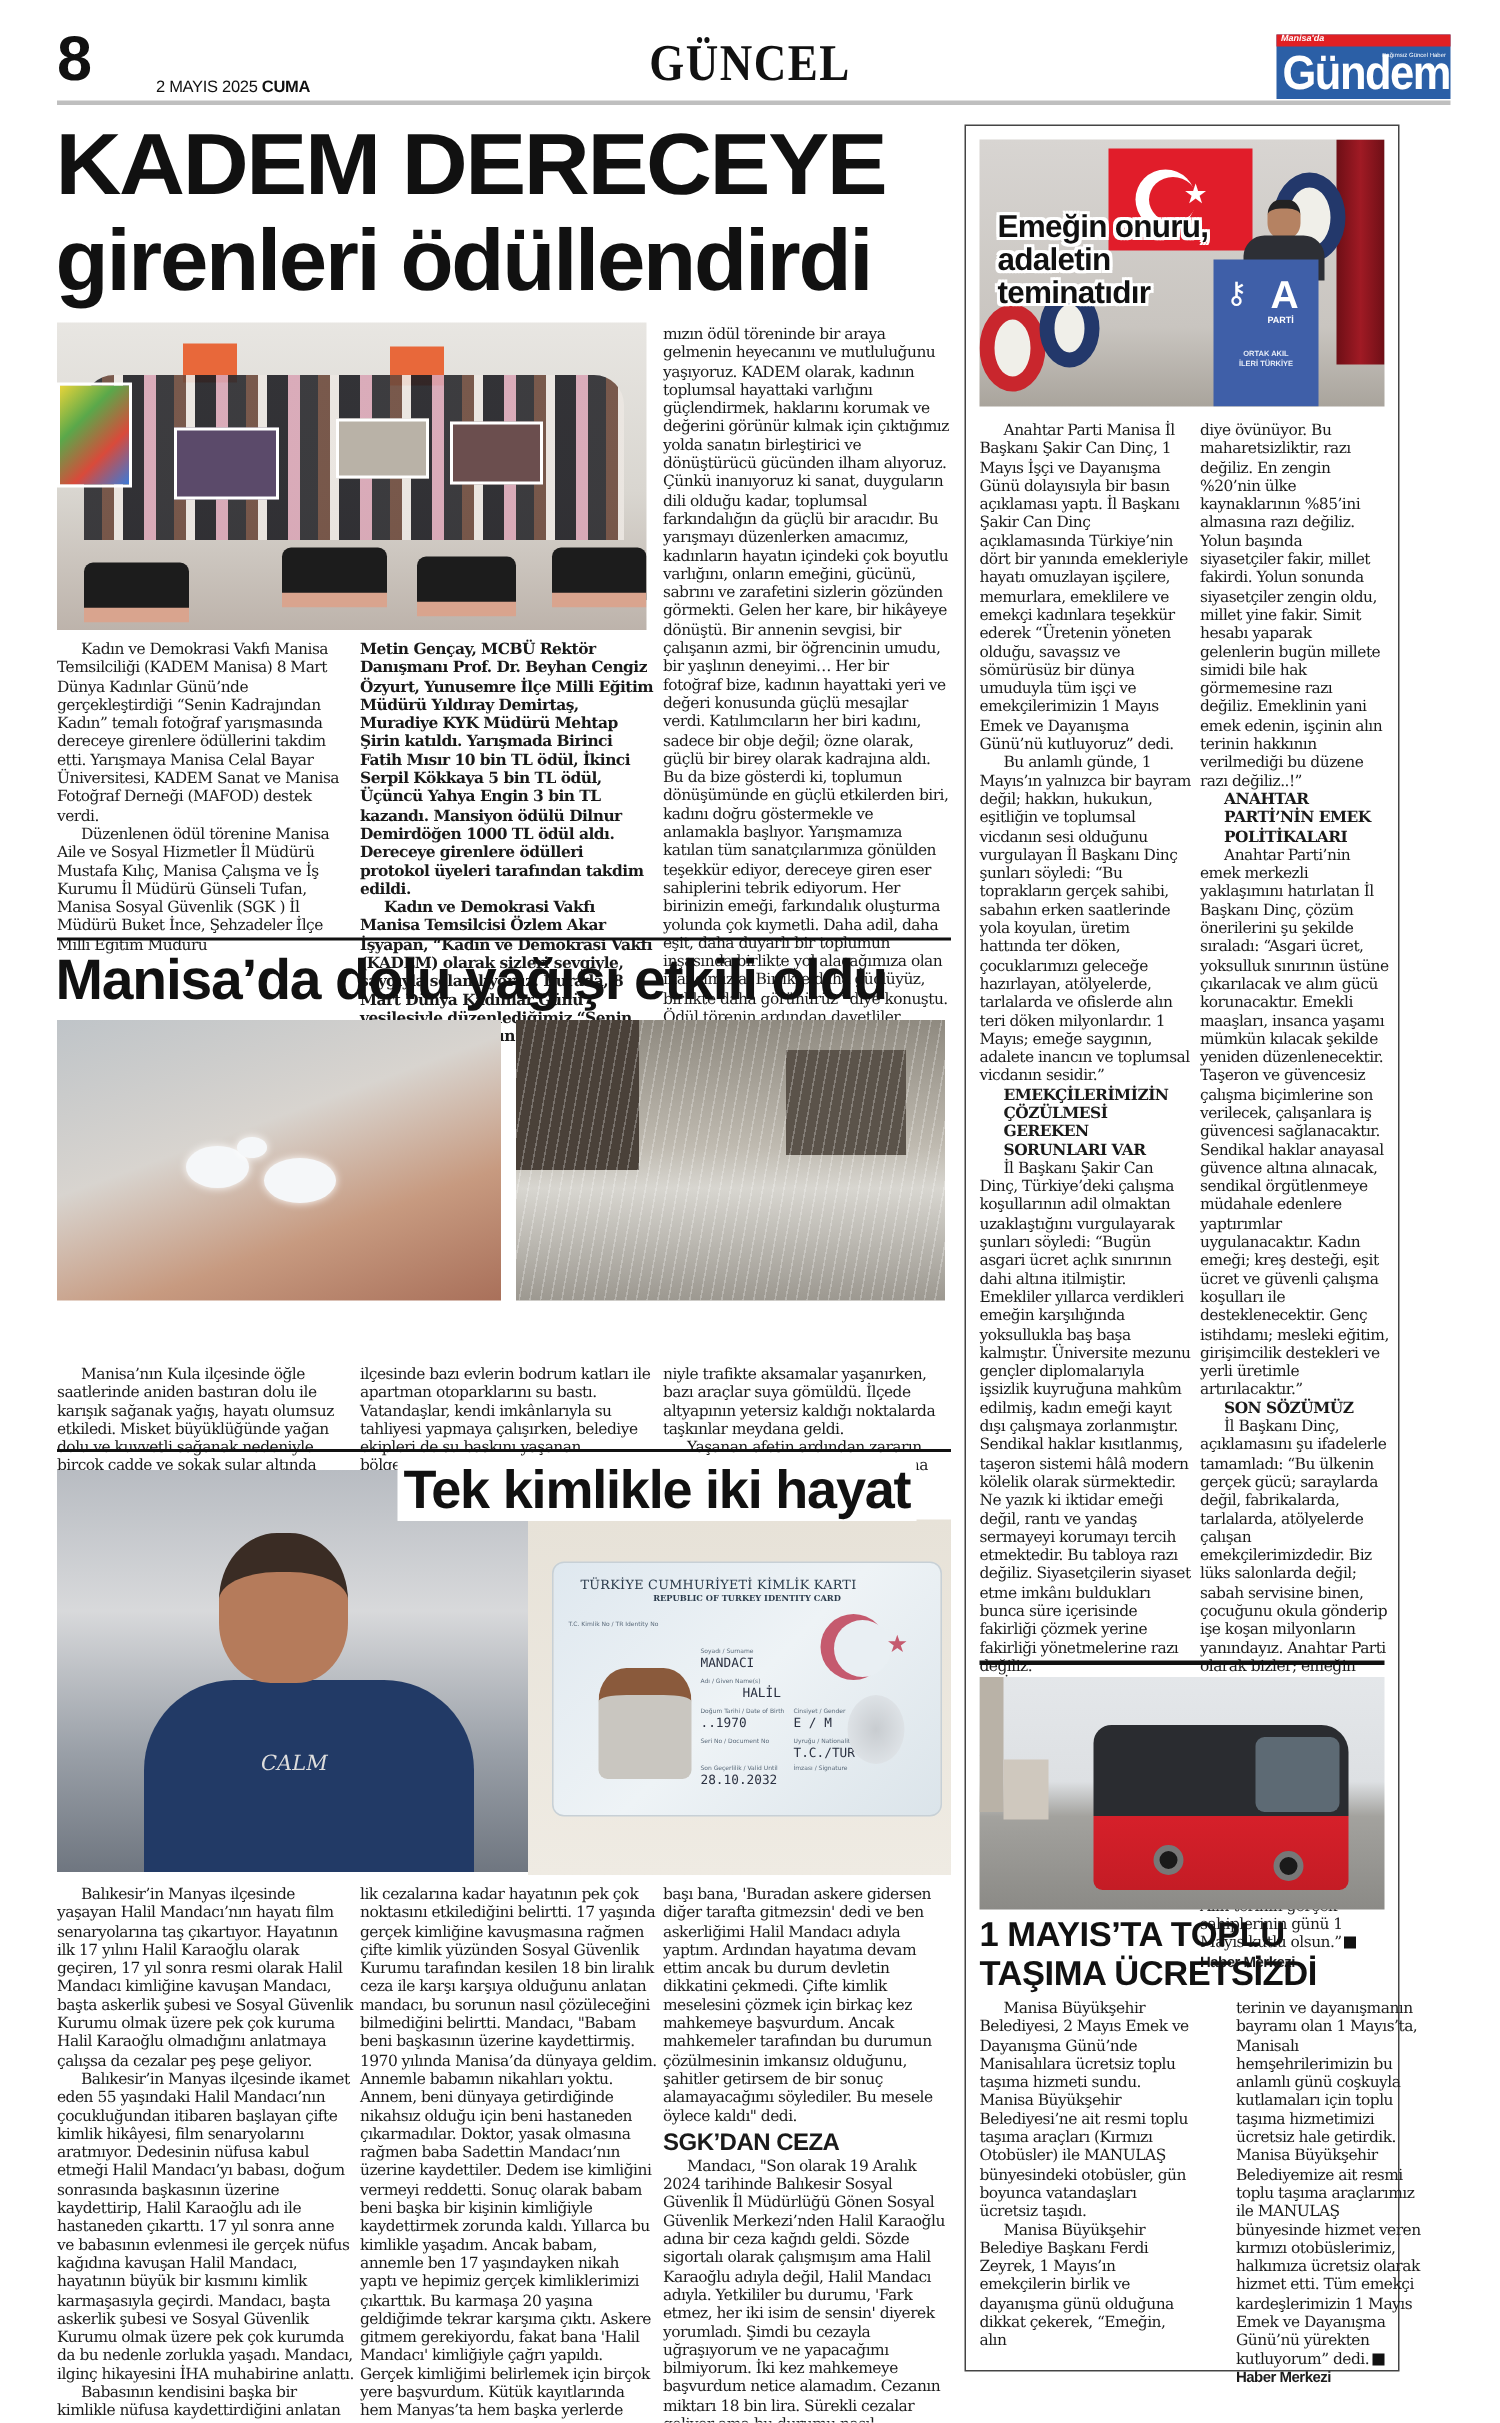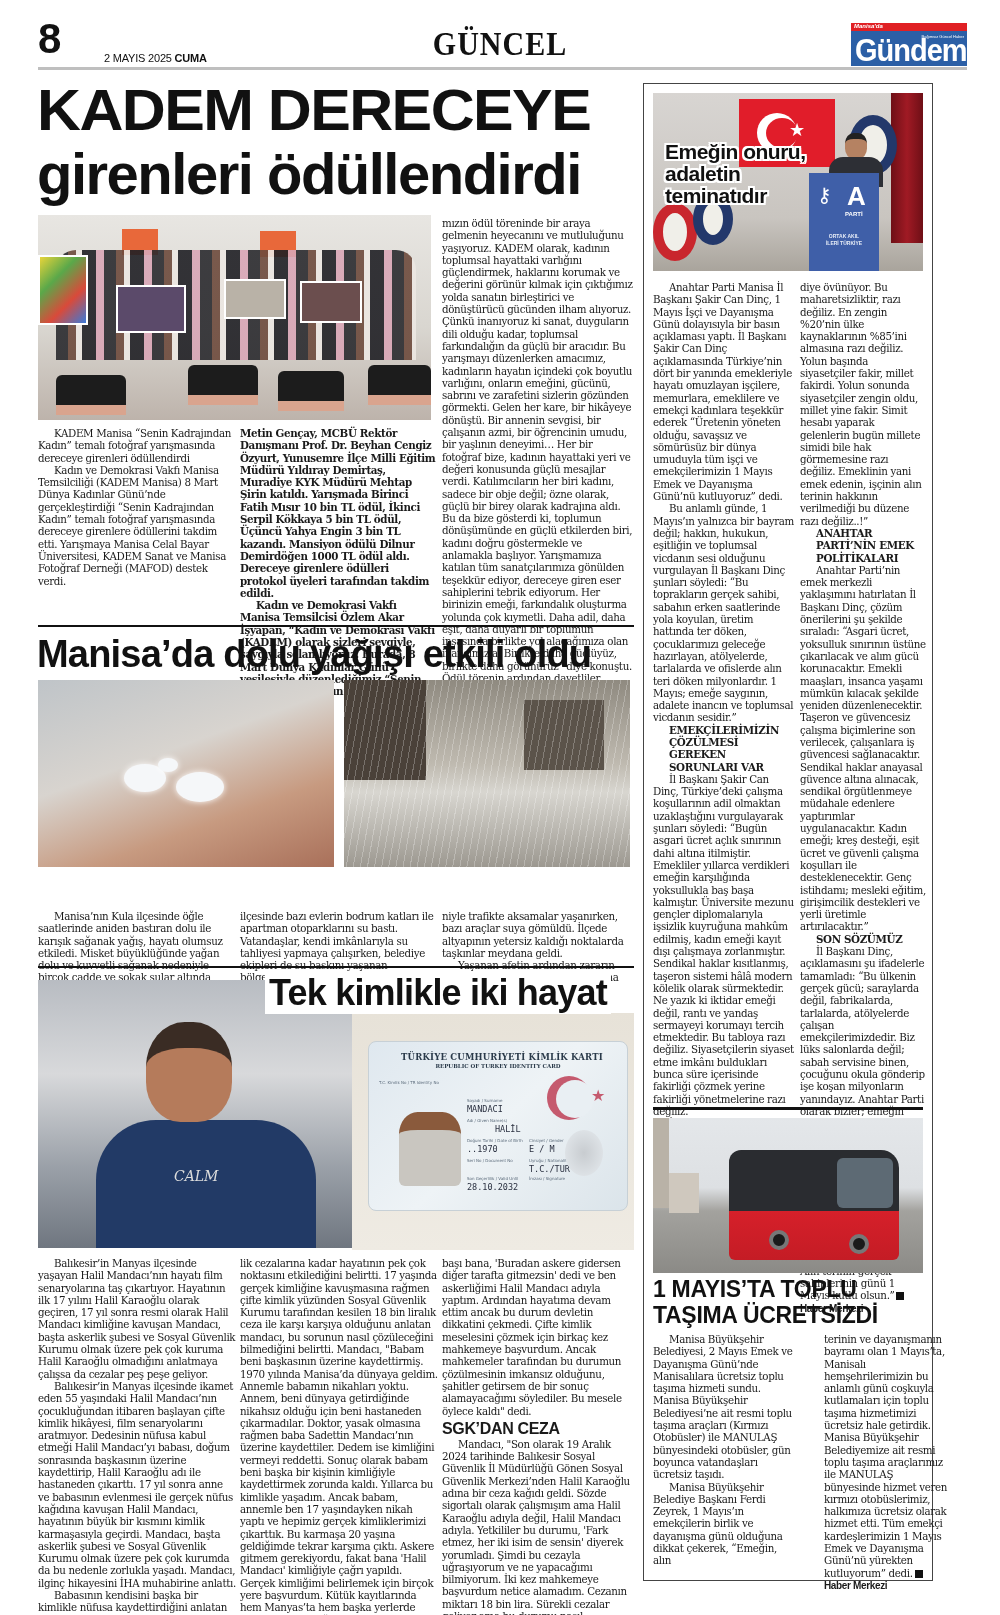--- a/index.html
+++ b/index.html
@@ -50,21 +50,21 @@
   .dp2-rain { position: absolute; inset: 0; background: repeating-linear-gradient(100deg, rgba(255,255,255,0.0) 0 6px, rgba(255,255,255,0.25) 6px 7px); }
 
   
   .h-kimlik { left: 265px; top: 972px; font-family: "Liberation Sans", sans-serif; font-weight: bold; font-size: 36px; line-height: 42px; letter-spacing: -0.8px; color: #111; white-space: nowrap; background: #fff; padding: 0 4px; z-index: 3; }
   .man-photo { left: 38px; top: 980px; width: 330px; height: 268px; background: linear-gradient(180deg, #b8bcc2 0%, #d8d9db 35%, #9aa0a8 70%, #6f7680 100%); }
   .man-head { position: absolute; left: 108px; top: 42px; width: 86px; height: 100px; background: #b57b5b; border-radius: 45% 45% 40% 40%; border-top: 26px solid #3a2c24; }
   .man-body { position: absolute; left: 58px; top: 140px; width: 220px; height: 140px; background: #223a66; border-radius: 60px 60px 0 0; }
   .man-logo { position: absolute; left: 136px; top: 188px; font-family: "DejaVu Serif", serif; font-style: italic; color: #ddd; font-size: 14px; }
   .id-photo { left: 352px; top: 1013px; width: 282px; height: 237px; background: linear-gradient(180deg, #e7e2d8 0%, #efebe3 100%); z-index: 2; }
   .id-card { position: absolute; left: 16px; top: 28px; width: 260px; height: 170px; background: linear-gradient(135deg, #dfe8ef 0%, #eef3f6 50%, #dbe4ea 100%); border-radius: 8px; border: 1px solid #c7d0d6; }
-  .id-title { position: absolute; left: 8px; right: 0; top: 10px; text-align: center; font-family: "DejaVu Serif", serif; font-size: 8.5px; font-weight: bold; color: #2a3a4a; letter-spacing: 0.2px; }
+  .id-title { position: absolute; left: 18px; right: 0; top: 10px; font-family: "DejaVu Serif", serif; font-size: 8.5px; font-weight: normal; color: #2a3a4a; letter-spacing: 0.2px; }
   .id-subtitle { position: absolute; left: 0; right: 0; top: 21px; text-align: center; font-family: "DejaVu Serif", serif; font-size: 5.5px; font-weight: bold; color: #2a3a4a; }
   .id-crescent { position: absolute; left: 178px; top: 34px; width: 44px; height: 44px; border-radius: 50%; background: #c55a6e; }
   .id-crescent::after { content: ""; position: absolute; left: 9px; top: 4px; width: 38px; height: 38px; border-radius: 50%; background: #e9eff3; }
   .id-star { position: absolute; left: 222px; top: 46px; font-size: 16px; color: #c55a6e; line-height: 1; }
   .id-face { position: absolute; left: 30px; top: 70px; width: 62px; height: 74px; background: #c9c6c0; border-radius: 30% 30% 6px 6px; border-top: 18px solid #8a5a3c; }
   .id-label { position: absolute; font-family: "DejaVu Sans", sans-serif; font-size: 4px; color: #5a6a7a; }
   .id-val { position: absolute; font-family: "DejaVu Sans Mono", monospace; font-size: 8.5px; color: #2a3040; }
   .id-hologram { position: absolute; left: 196px; top: 88px; width: 38px; height: 46px; border-radius: 50%; background: radial-gradient(#c8ccd0, #e6ebef); }
 
   
@@ -122,22 +122,22 @@
   <div class="kp-easel" style="left:78px;top:70px;width:70px;height:48px;"></div>
   <div class="kp-easel" style="left:186px;top:64px;width:62px;height:40px;background:#b9b2a7;"></div>
   <div class="kp-easel" style="left:262px;top:66px;width:62px;height:42px;background:#6b4e4e;"></div>
   <div class="kp-chair" style="left:18px;top:160px;width:70px;"></div>
   <div class="kp-chair" style="left:150px;top:150px;width:70px;"></div>
   <div class="kp-chair" style="left:240px;top:156px;width:66px;"></div>
   <div class="kp-chair" style="left:330px;top:150px;width:63px;"></div>
 </div>
 
 <div class="col body-text" style="left:38px;top:427px;width:198px;">
-  <p>KADEM Manisa “Senin Kadrajından Kadın” temalı fotoğraf yarışmasında dereceye girenleri ödüllendirdi</p>
   <p>Kadın ve Demokrasi Vakfı Manisa Temsilciliği (KADEM Manisa) 8 Mart Dünya Kadınlar Günü’nde gerçekleştirdiği “Senin Kadrajından Kadın” temalı fotoğraf yarışmasında dereceye girenlere ödüllerini takdim etti. Yarışmaya Manisa Celal Bayar Üniversitesi, KADEM Sanat ve Manisa Fotoğraf Derneği (MAFOD) destek verdi.</p>
+  <p>Düzenlenen ödül törenine Manisa Aile ve Sosyal Hizmetler İl Müdürü Mustafa Kılıç, Manisa Çalışma ve İş Kurumu İl Müdürü Günseli Tufan, Manisa Sosyal Güvenlik (SGK ) İl Müdürü Buket İnce, Şehzadeler İlçe Milli Eğitim Müdürü</p>
 </div>
 <div class="col body-text" style="left:240px;top:427px;width:198px;font-weight:bold;">
   <p class="noind">Metin Gençay, MCBÜ Rektör Danışmanı Prof. Dr. Beyhan Cengiz Özyurt, Yunusemre İlçe Milli Eğitim Müdürü Yıldıray Demirtaş, Muradiye KYK Müdürü Mehtap Şirin katıldı. Yarışmada Birinci Fatih Mısır 10 bin TL ödül, İkinci Serpil Kökkaya 5 bin TL ödül, Üçüncü Yahya Engin 3 bin TL kazandı. Mansiyon ödülü Dilnur Demirdöğen 1000 TL ödül aldı. Dereceye girenlere ödülleri protokol üyeleri tarafından takdim edildi.</p>
   <p>Kadın ve Demokrasi Vakfı Manisa Temsilcisi Özlem Akar İşyapan, “Kadın ve Demokrasi Vakfı (KADEM) olarak sizleri sevgiyle, saygıyla selamlıyoruz. Burada, 8 Mart Dünya Kadınlar Günü vesilesiyle düzenlediğimiz “Senin Kadrajından Kadın” temalı fotoğraf yarışma-</p>
 </div>
 <div class="col body-text" style="left:442px;top:217px;width:192px;">
   <p class="noind"><span>mızın ödül töreninde bir araya gelmenin heyecanını ve mutluluğunu yaşıyoruz. KADEM olarak, kadının toplumsal hayattaki varlığını güçlendirmek, haklarını korumak ve değerini görünür kılmak için çıktığımız yolda sanatın birleştirici ve dönüştürücü gücünden ilham alıyoruz. Çünkü inanıyoruz ki sanat, duyguların dili olduğu kadar, toplumsal farkındalığın da güçlü bir aracıdır. Bu yarışmayı düzenlerken amacımız, kadınların hayatın içindeki çok boyutlu varlığını, onların emeğini, gücünü, sabrını ve zarafetini sizlerin gözünden görmekti. Gelen her kare, bir hikâyeye dönüştü. Bir annenin sevgisi, bir çalışanın azmi, bir öğrencinin umudu, bir yaşlının deneyimi… Her bir fotoğraf bize, kadının hayattaki yeri ve değeri konusunda güçlü mesajlar verdi. Katılımcıların her biri kadını, sadece bir obje değil; özne olarak, güçlü bir birey olarak kadrajına aldı. Bu da bize gösterdi ki, toplumun dönüşümünde en güçlü etkilerden biri, kadını doğru göstermekle ve anlamakla başlıyor. Yarışmamıza katılan tüm sanatçılarımıza gönülden teşekkür ediyor, dereceye giren eser sahiplerini tebrik ediyorum. Her birinizin emeği, farkındalık oluşturma yolunda çok kıymetli. Daha adil, daha eşit, daha duyarlı bir toplumun inşasında birlikte yol alacağımıza olan inancımızla. Birlikte daha güçlüyüz, birlikte daha görünürüz” diye konuştu. Ödül törenin ardından davetliler sergideki eserleri inceledi.</span><span class="sq"></span></p>
   <div class="sign">Haber Merkezi</div>
 </div>
 

